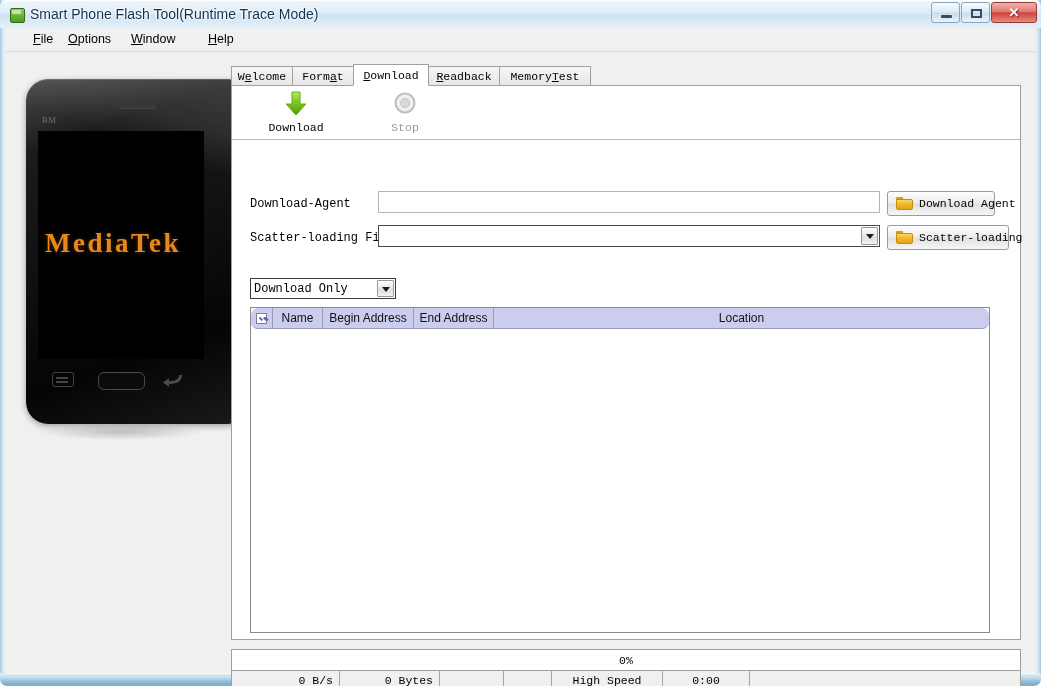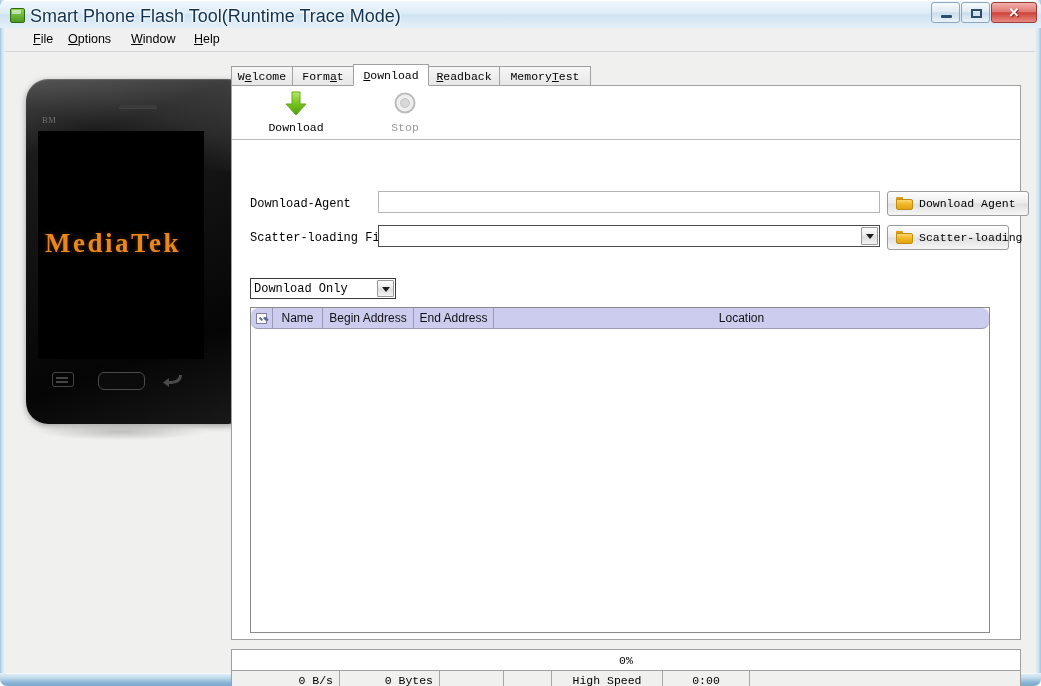--- a/index.html
+++ b/index.html
@@ -38,21 +38,21 @@
   }
   .title-icon{
     position:absolute;left:10px;top:7px;width:13px;height:13px;
     background:linear-gradient(180deg,#8fd04f 0%,#4d9a22 100%);
     border:1px solid #2f6a14;border-radius:2px;
   }
   .title-icon::after{content:"";position:absolute;left:1px;top:1px;width:9px;height:4px;
     background:rgba(255,255,255,.55);border-radius:1px;}
   .title-text{
     position:absolute;left:30px;top:5px;
-    font-size:18px;color:#10314f;font-family:"Liberation Sans",sans-serif;
+    font-size:14px;color:#10314f;font-family:"Liberation Sans",sans-serif;
     white-space:nowrap;
     text-shadow:0 0 3px #ffffff,0 0 3px #ffffff,0 0 2px #ffffff;
   }
   .winbtns{position:absolute;right:4px;top:1px;height:21px;display:flex;}
   .wbtn{
     width:29px;height:21px;margin-left:1px;
     border:1px solid #8ba7bd;border-radius:3px;
     background:linear-gradient(180deg,#f7fbfd 0%,#dfeaf3 48%,#cbdced 52%,#e9f2f8 100%);
     position:relative;box-sizing:border-box;
   }
@@ -297,21 +297,21 @@
       <div class="wbtn close">
         <span class="wb-x">✕</span>
       </div>
     </div>
   </div>
 
   <div class="menubar">
     <div class="menu-item" style="left:12px"><span></span><u>F</u><span>ile</span></div>
     <div class="menu-item" style="left:47px"><span></span><u>O</u><span>ptions</span></div>
     <div class="menu-item" style="left:110px"><span></span><u>W</u><span>indow</span></div>
-    <div class="menu-item" style="left:173px"><span></span><u>H</u><span>elp</span></div>
+    <div class="menu-item" style="left:187px"><span></span><u>H</u><span>elp</span></div>
   </div>
 
   <div class="client">
 
     <div class="phone-wrap">
       <div class="phone">
         <div class="phone-gloss"></div>
         <div class="phone-speaker"></div>
         <div class="phone-brand">BM</div>
         <div class="phone-screen">
@@ -384,21 +384,21 @@
             </svg>
           </div>
           <div class="tool-label">Download</div>
         </div>
       </div>
 
       <div class="lbl" style="left:18px;top:111px">Download-Agent</div>
       <div class="txtbox" style="left:146px;top:105px;width:502px;height:22px">
         <input type="text" value="" style="">
       </div>
-      <div class="browse-btn" style="left:655px;top:105px;width:142px">
+      <div class="browse-btn" style="left:655px;top:105px;width:108px">
         <span class="folder">
             <span class="tab-f"></span>
             <span class="body-f"></span>
           </span>
         <span>Download Agent</span>
       </div>
 
       <div class="lbl" style="left:18px;top:145px">Scatter-loading File</div>
       <div class="txtbox dark" style="left:146px;top:139px;width:502px;height:22px">
         <input type="text" style="width: calc(100% - 20px);" value="">

